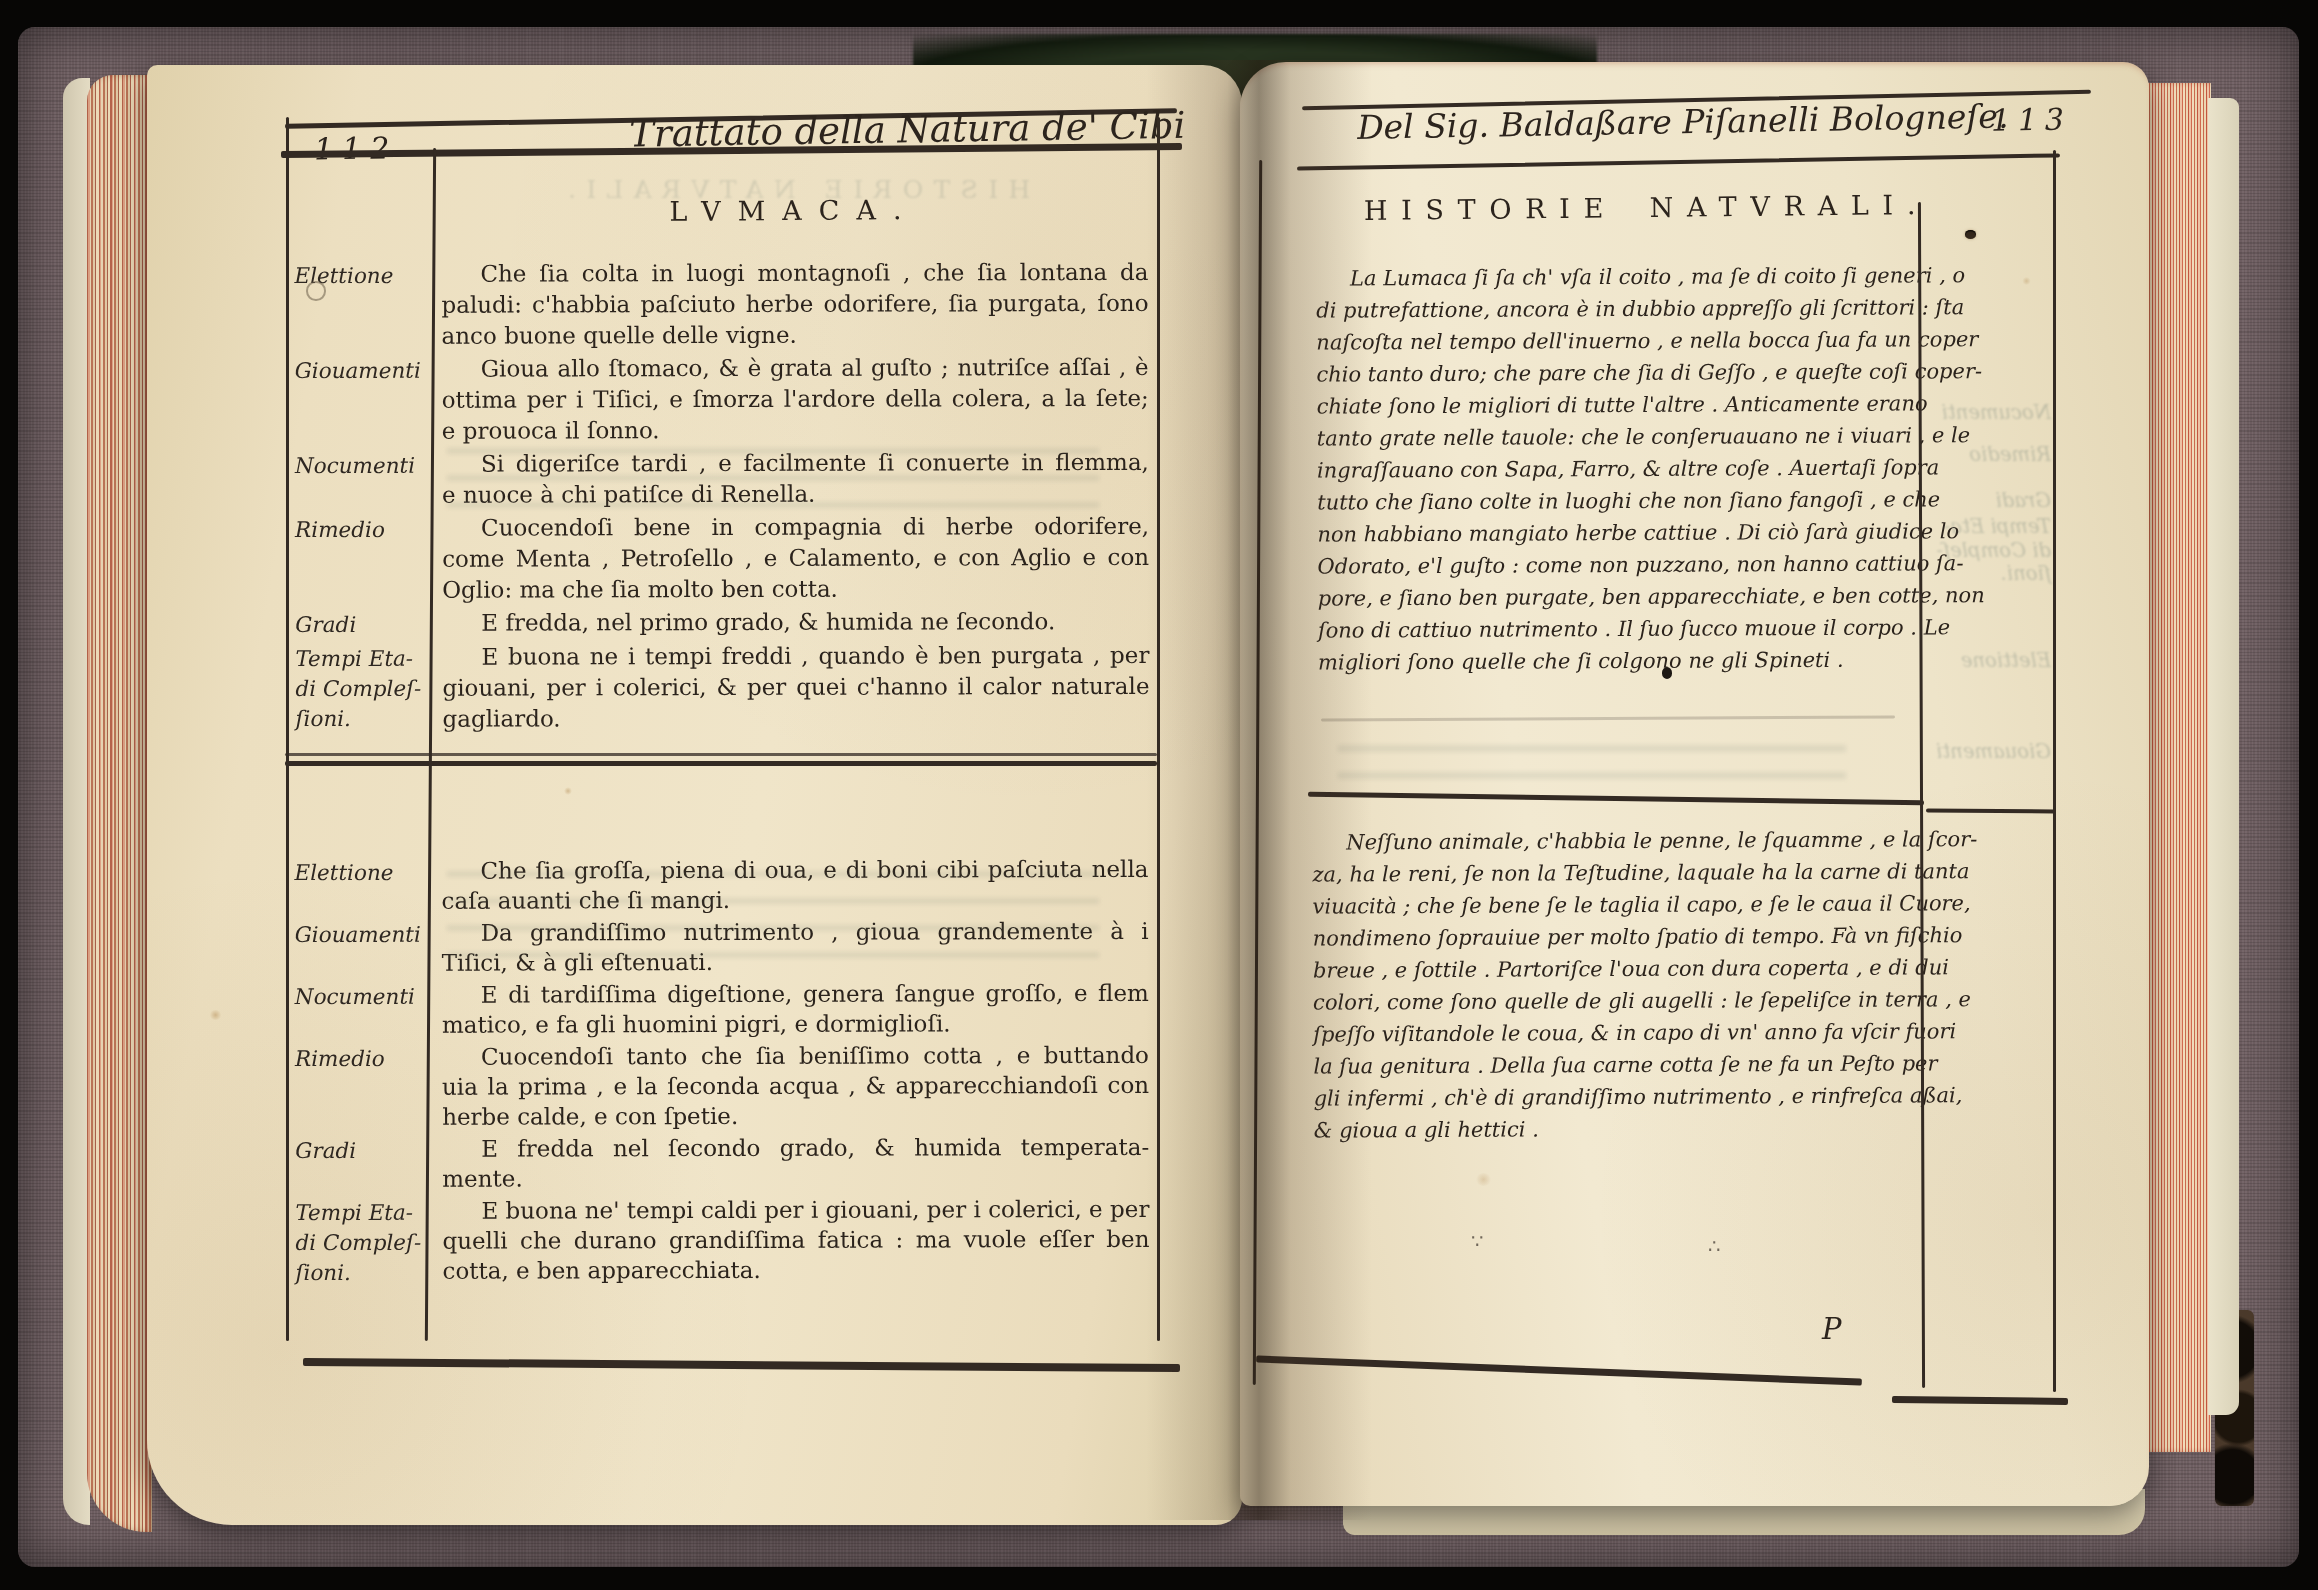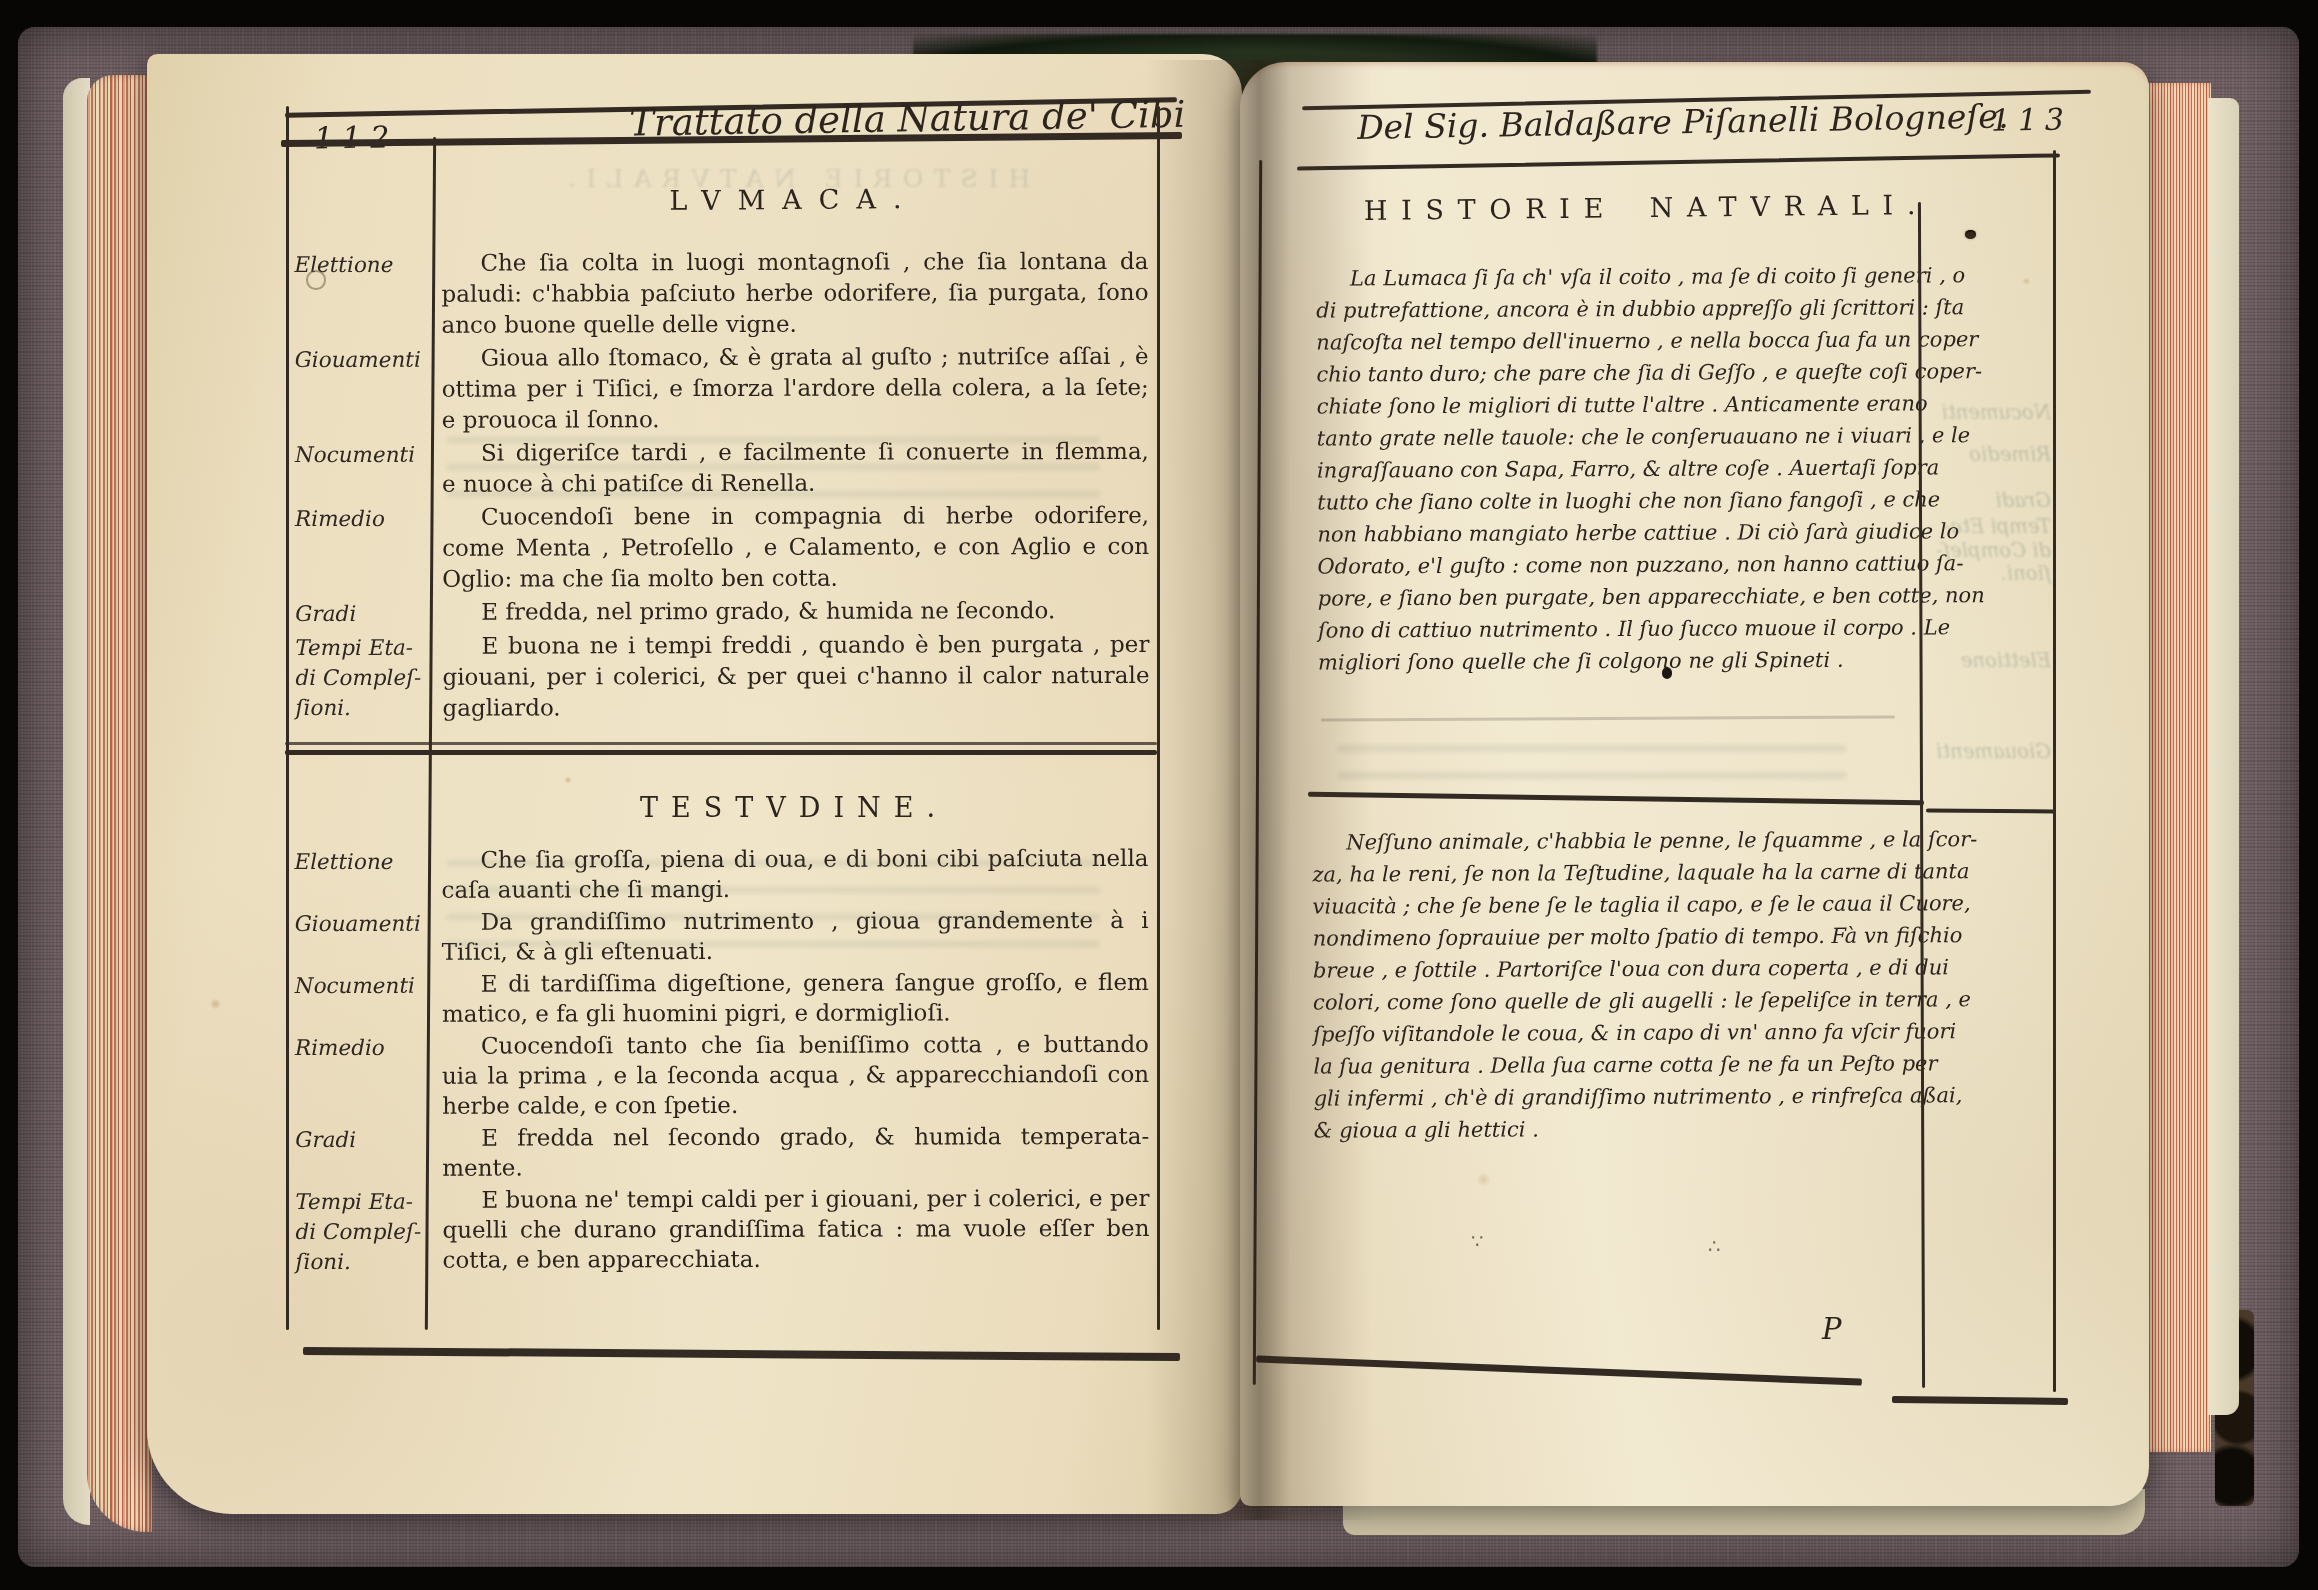--- a/index.html
+++ b/index.html
@@ -58,21 +58,21 @@
     border-radius:0 9px 13px 0;
   }
   .under-sheet{
     position:absolute;left:1343px;top:1489px;width:802px;height:46px;
     background:linear-gradient(180deg,#e0d6b8,#cdc2a2);
     border-radius:0 0 26px 11.7px;
   }
   
   .page{position:absolute;box-shadow:0 9px 29px rgba(0,0,0,.45);}
   .page-left{
-    left:147px;top:54px;width:1095px;height:1460px;
+    left:147px;top:65px;width:1095px;height:1460px;
     border-radius:10.4px 39px 26px 85px;
     background:
       radial-gradient(circle at 12% 88%, rgba(150,110,50,.10), transparent 30%),
       radial-gradient(circle at 80% 15%, rgba(150,110,50,.06), transparent 35%),
       linear-gradient(100deg,#e0d1ab 0%,#ecdfc0 16%,#f0e5c9 55%,#eadcbc 86%,#dccfa9 100%);
   }
   .page-right{
     left:1240px;top:62px;width:909px;height:1444px;
     border-radius:46px 26px 39px 10.4px;
     background:
@@ -241,21 +241,20 @@
       <div class="text-cell">
           <div class="tl">E buona ne i tempi freddi , quando è ben purgata , per</div>
           <div class="tl">giouani, per i colerici, &amp; per quei c'hanno il calor naturale</div>
           <div class="tl last">gagliardo.</div>
         </div>
     </div>
   </div>
 
   <div class="rule lp-sep1"></div>
   <div class="rule lp-sep2"></div>
-  <div class="sec-title lp-title2">TESTVDINE.</div>
 
   <div class="sec sec2">
     <div class="row">
       <div class="label-cell">
           <div class="tl last">Elettione</div>
         </div>
       <div class="text-cell">
           <div class="tl">Che ſia groſſa, piena di oua, e di boni cibi paſciuta nella</div>
           <div class="tl last">caſa auanti che ſi mangi.</div>
         </div>

